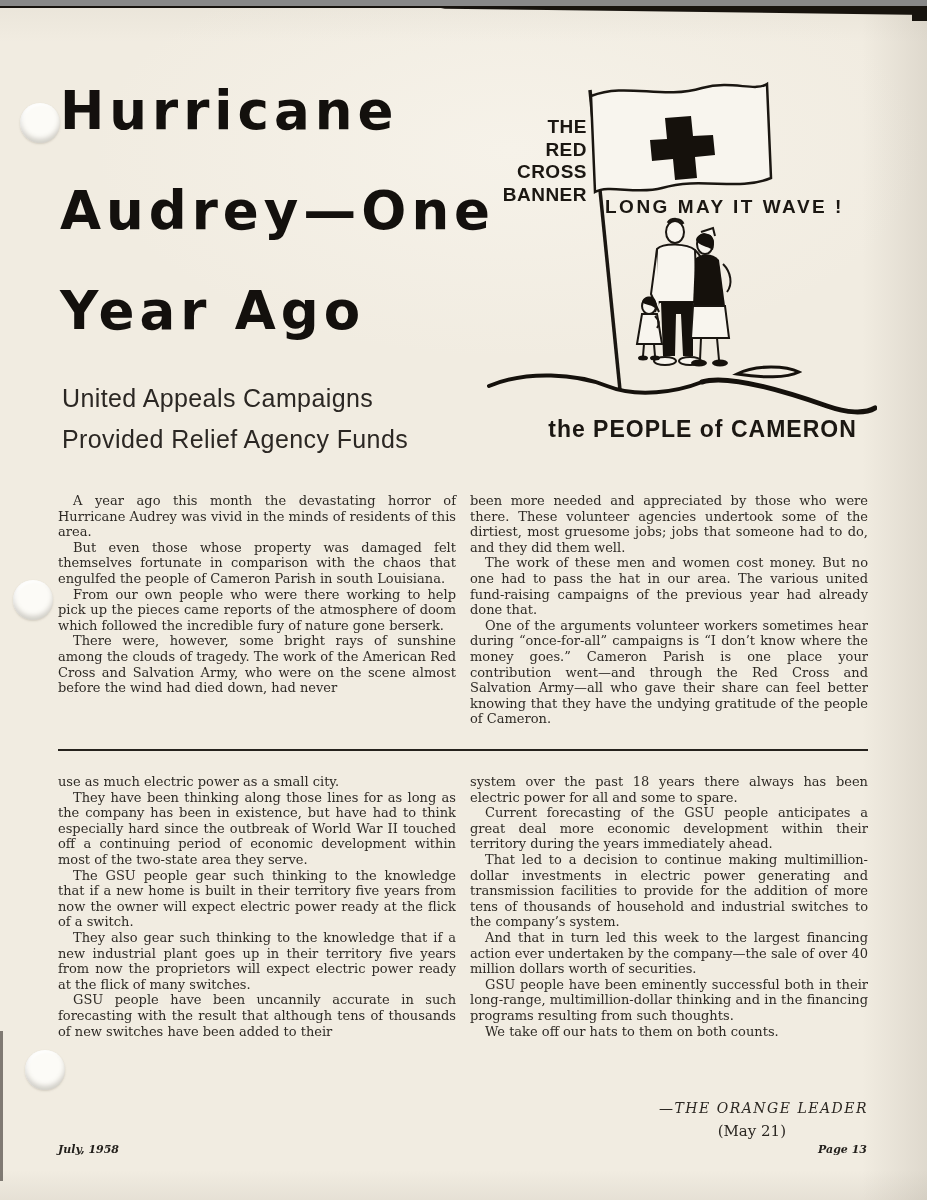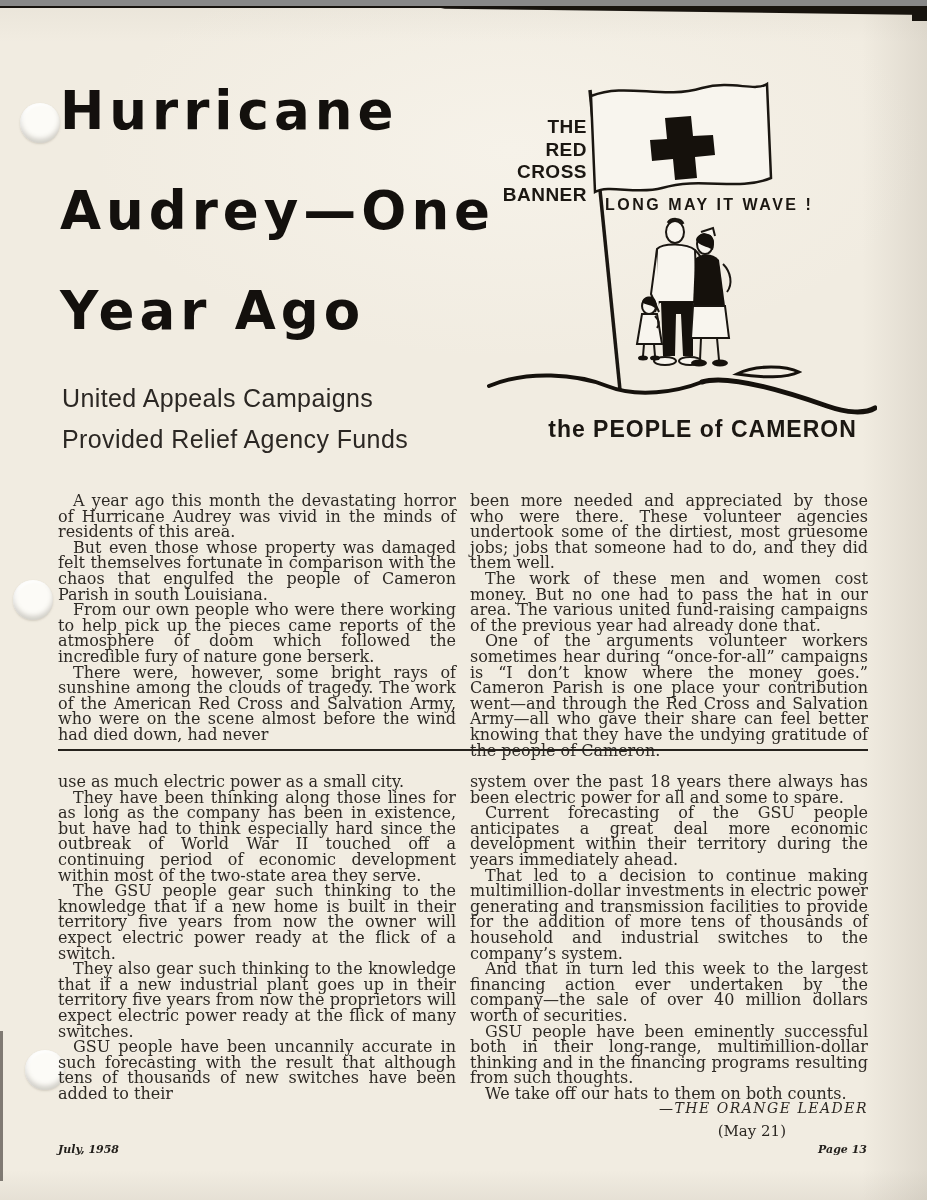--- a/index.html
+++ b/index.html
@@ -40,27 +40,27 @@
     color:#2b2723; white-space:nowrap;
   }
   
   .illus { position:absolute; left:487px; top:68px; width:390px; height:395px; }
   .illus svg { position:absolute; left:0; top:0; }
   .banner-label { position:absolute; left:5px; top:42px; width:95px; text-align:right;
     font-family:"Liberation Sans","DejaVu Sans",sans-serif; font-weight:700;
     font-size:19px; line-height:22.5px; letter-spacing:.5px; color:#1b1712; }
   .flag-caption { position:absolute; left:118px; top:122px; width:270px;
     font-family:"Liberation Sans","DejaVu Sans",sans-serif; font-weight:700;
-    font-size:16px; letter-spacing:2.5px; color:#1b1712; white-space:nowrap; }
+    font-size:19px; letter-spacing:2.5px; color:#1b1712; white-space:nowrap; }
   .people-caption { position:absolute; left:58px; top:342px; width:315px; text-align:center;
     font-family:"Liberation Sans","DejaVu Sans",sans-serif; font-weight:700;
     font-size:23px; letter-spacing:1px; color:#1b1712; white-space:nowrap; }
   
   .col { position:absolute; width:398px; }
-  .col p { margin:0; font-size:16px; line-height:15.6px; text-align:justify; text-indent:15px; color:#2e2a25; }
+  .col p { margin:0; font-size:13px; line-height:15.6px; text-align:justify; text-indent:15px; color:#2e2a25; }
   .col p.noindent { text-indent:0; }
   .a1-left  { left:58px;  top:487px; }
   .a1-right { left:470px; top:487px; }
   .divider  { position:absolute; left:58px; top:743px; width:810px; height:2px; background:#26221d; }
   .a2-left  { left:58px;  top:768px; }
   .a2-right { left:470px; top:768px; }
   .attribution { margin-top:16px; text-align:right; font-style:italic; font-size:14px;
     letter-spacing:1.5px; color:#2b2722; }
   .attribution-date { margin-top:6px; text-align:right; padding-right:82px; font-size:15px; color:#2b2722; }
   

